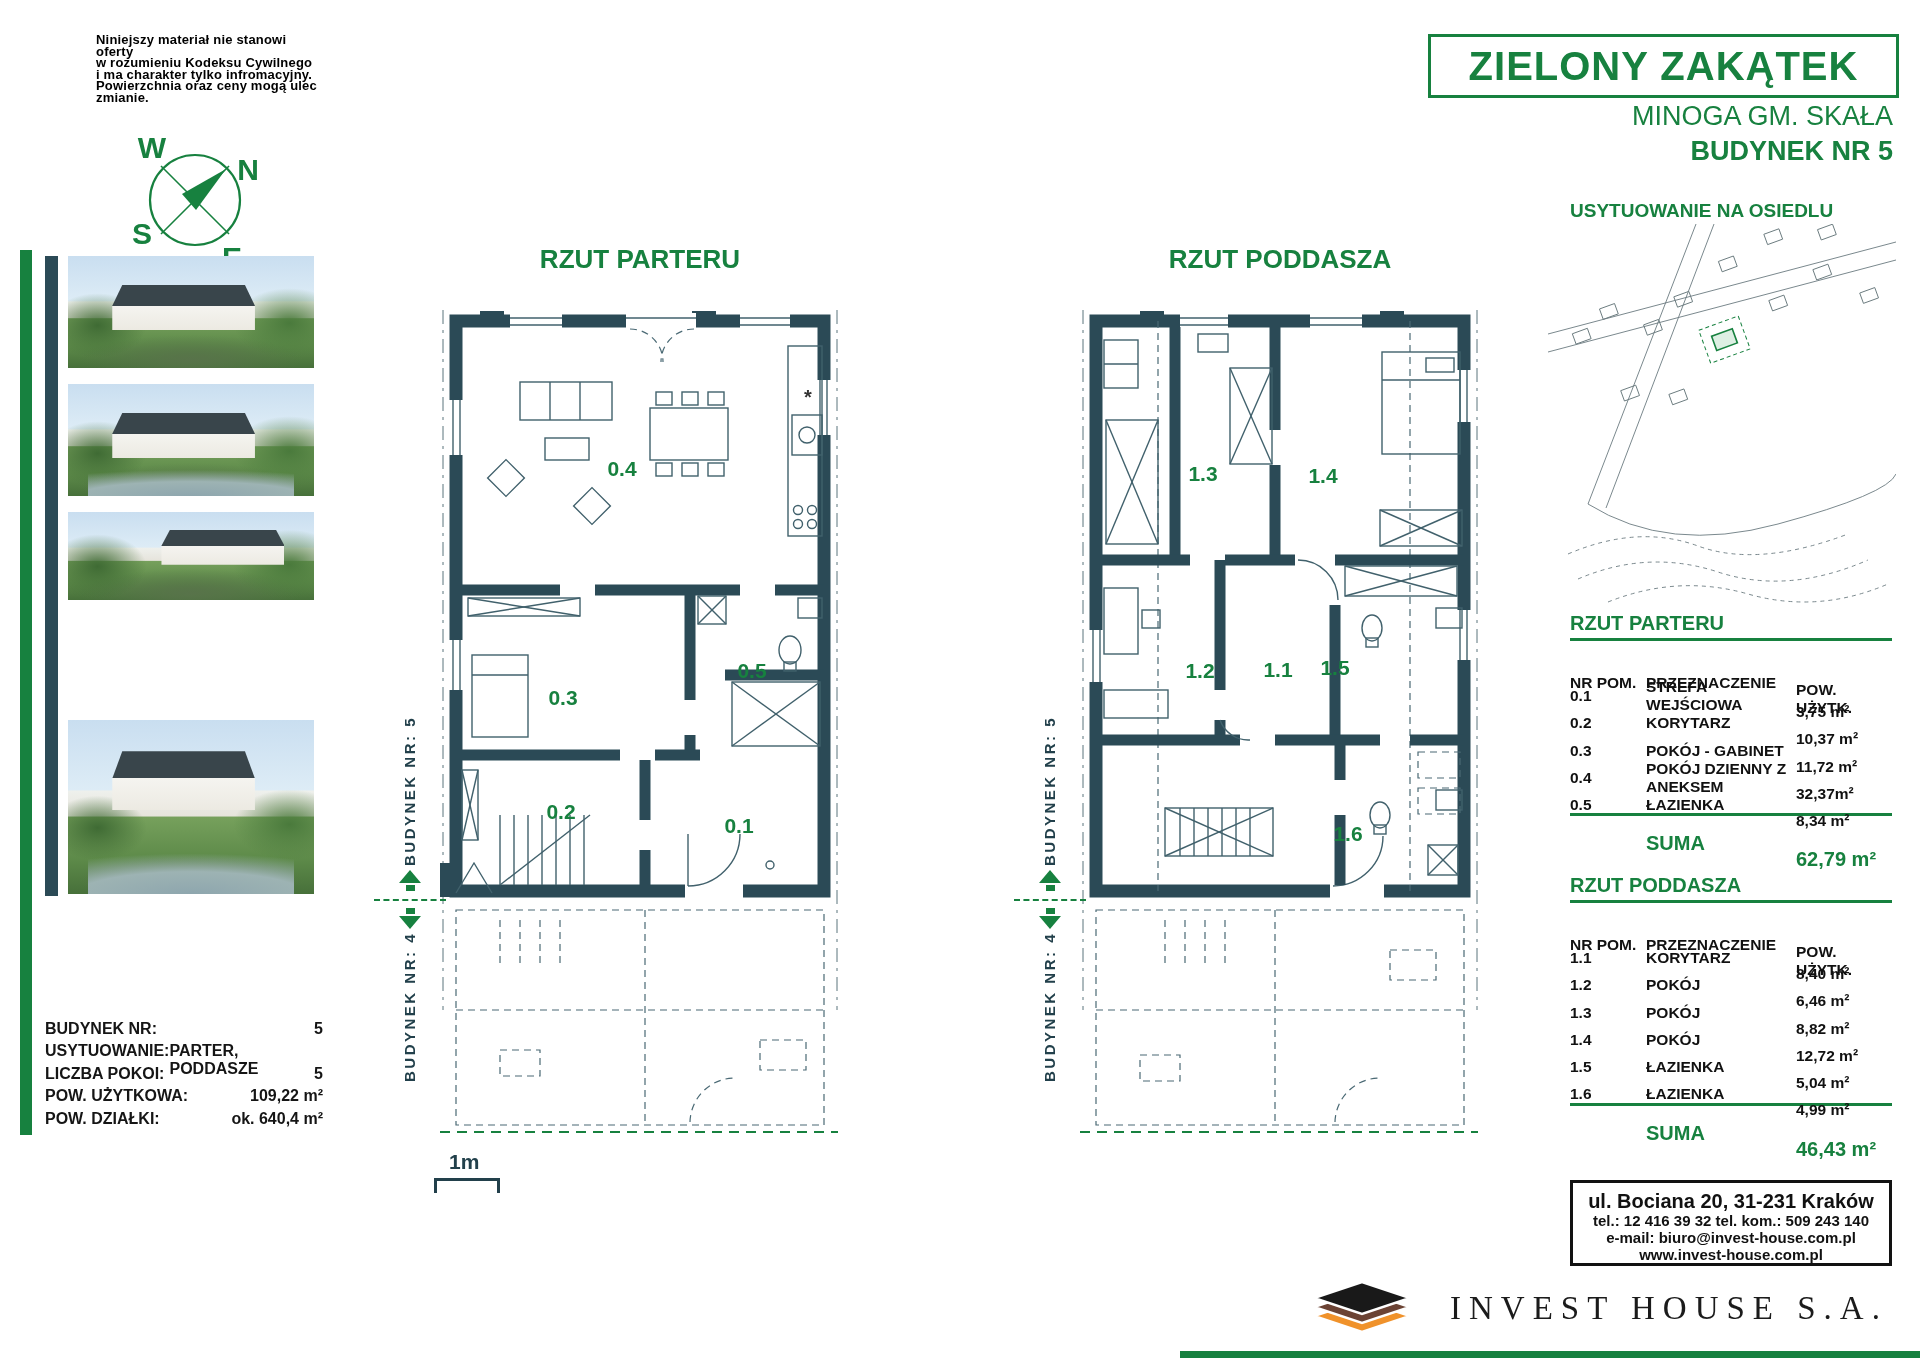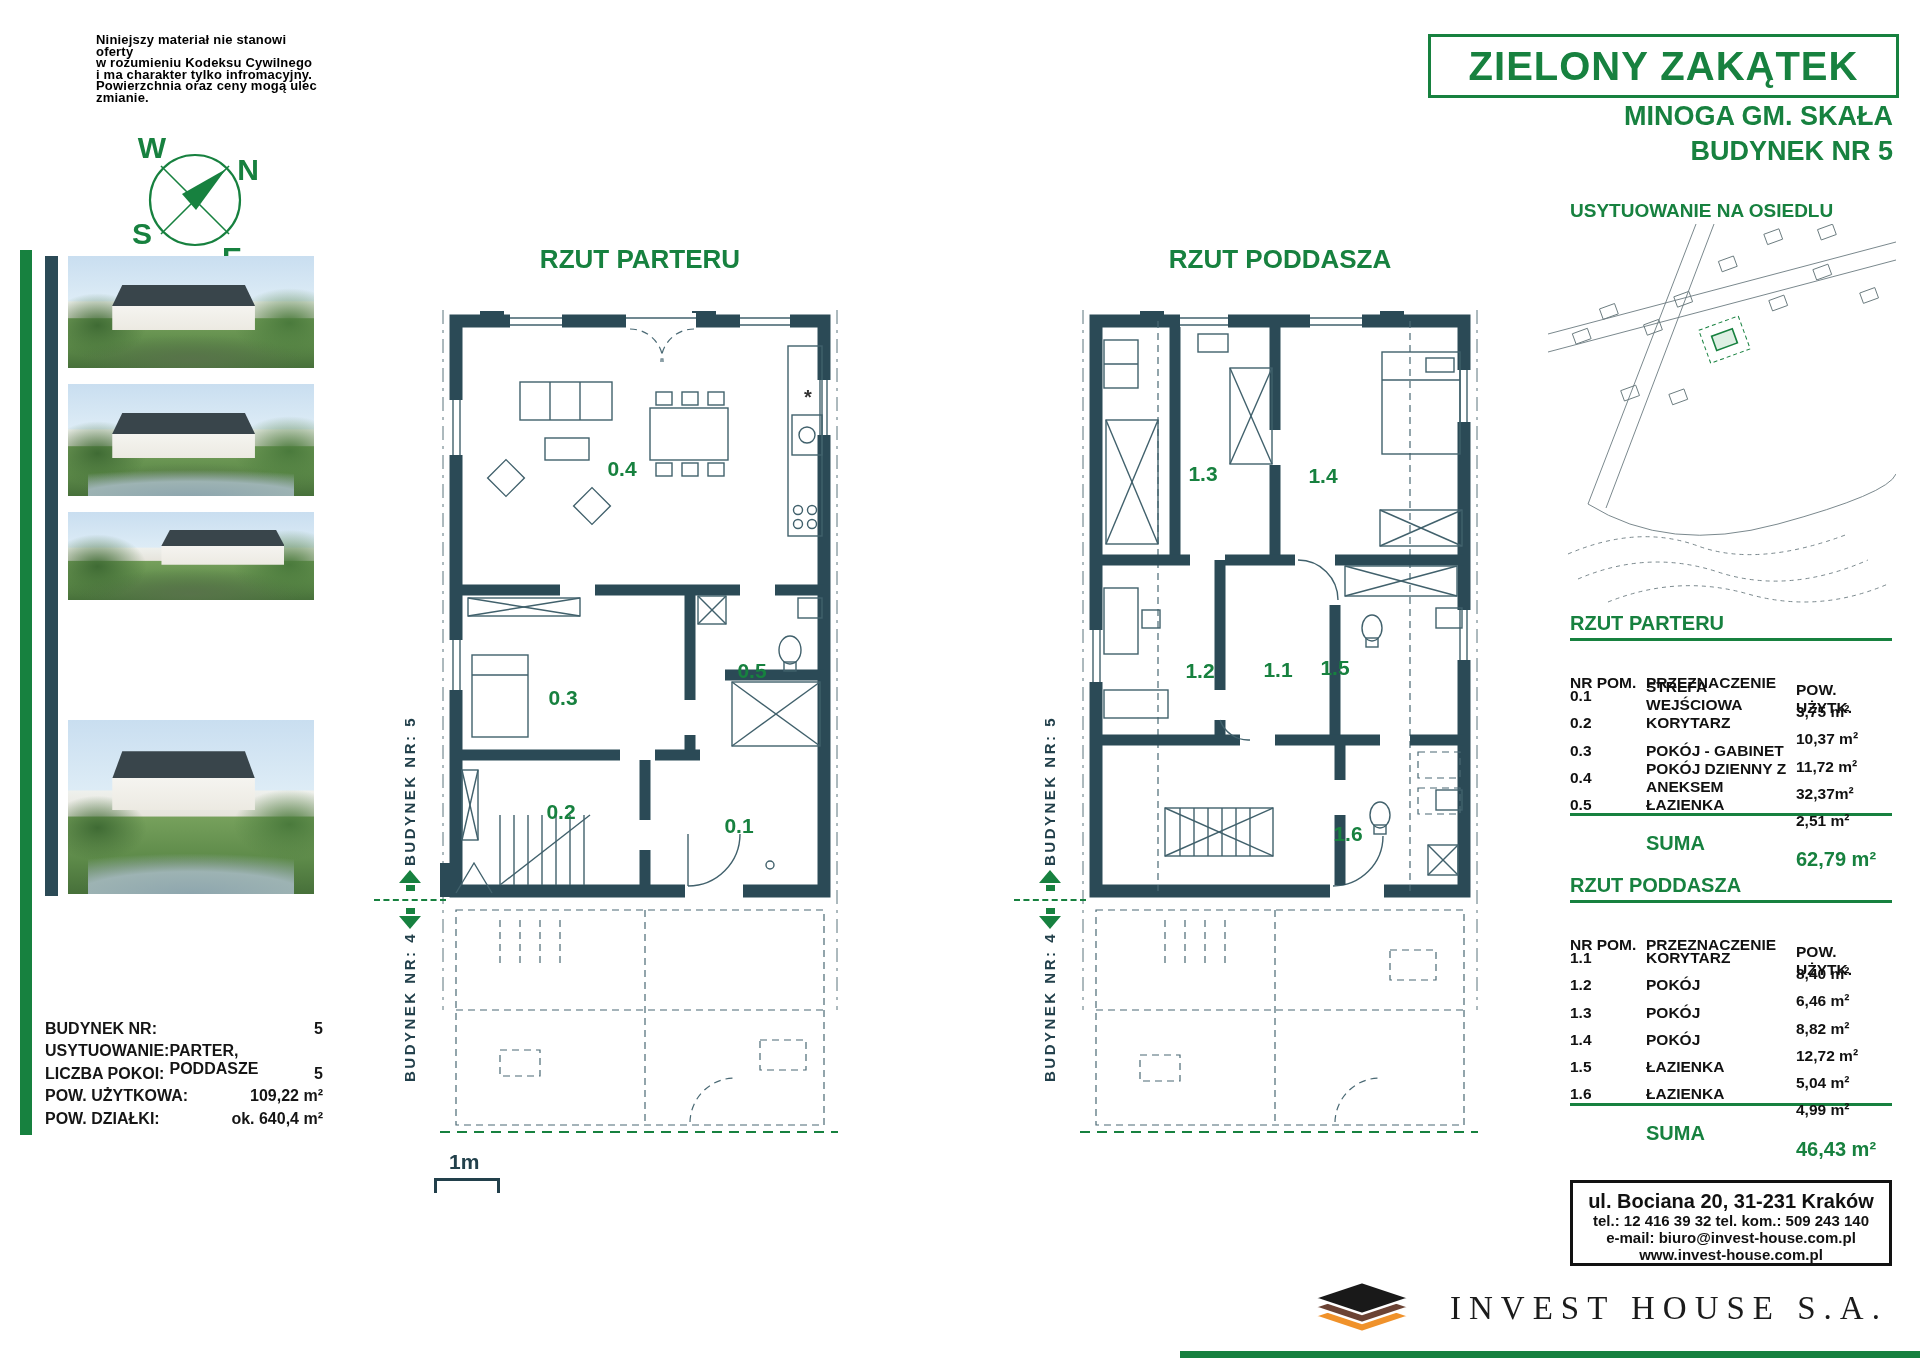--- a/index.html
+++ b/index.html
@@ -55,21 +55,21 @@
   
   .scalebar-label{left:441px;top:1150px;font-size:21px;font-weight:bold;color:#22404b;margin-left:8px;}
   .scalebar{left:434px;top:1178px;width:60px;height:15px;
             border-left:3px solid #22404b;border-right:3px solid #22404b;}
   .scalebar::after{content:"";display:block;height:3px;background:#22404b;}
 
   
   .title-box{left:1428px;top:34px;width:465px;height:58px;border:3px solid #17813f;
              display:flex;align-items:center;justify-content:center;}
   .title-box span{color:#17813f;font-size:40px;font-weight:bold;letter-spacing:1px;white-space:nowrap;}
-  .hdr-loc{left:1400px;top:101px;width:493px;text-align:right;color:#17813f;font-size:27px;font-weight:bold;}
+  .hdr-loc{left:1400px;top:101px;width:493px;text-align:right;color:#17813f;font-size:27px;font-weight:normal;}
   .hdr-bld{left:1400px;top:136px;width:493px;text-align:right;color:#17813f;font-size:27px;font-weight:bold;}
   .siteplan-label{left:1570px;top:200px;font-size:19px;font-weight:bold;color:#17813f;}
   .siteplan{left:1548px;top:224px;width:348px;height:384px;}
 
   
   .areatable{width:322px;}
   .tbl-title{color:#17813f;font-size:20px;font-weight:bold;}
   .tbl-rule{height:3px;background:#17813f;margin-top:3px;}
   .tbl-head,.tbl-row{display:grid;grid-template-columns:76px 1fr 96px;align-items:center;}
   .tbl-head{margin-top:8px;font-size:15.5px;font-weight:bold;height:22px;}
@@ -506,21 +506,21 @@
       <span class="c-area">11,72 m²</span>
       </div>
     <div class="tbl-row">
       <span>0.4</span>
       <span>POKÓJ DZIENNY Z ANEKSEM</span>
       <span class="c-area">32,37m²</span>
       </div>
     <div class="tbl-row">
       <span>0.5</span>
       <span>ŁAZIENKA</span>
-      <span class="c-area">2,51 m²</span>
+      <span class="c-area">8,34 m²</span>
       </div>
     <div class="tbl-sumrule"></div>
     <div class="tbl-suma">
       <span></span>
       <span>SUMA</span>
       <span class="c-area">62,79 m²</span>
     </div>
   </div>
 
   <div class="abs areatable" style="left:1570px;top:874px;">

